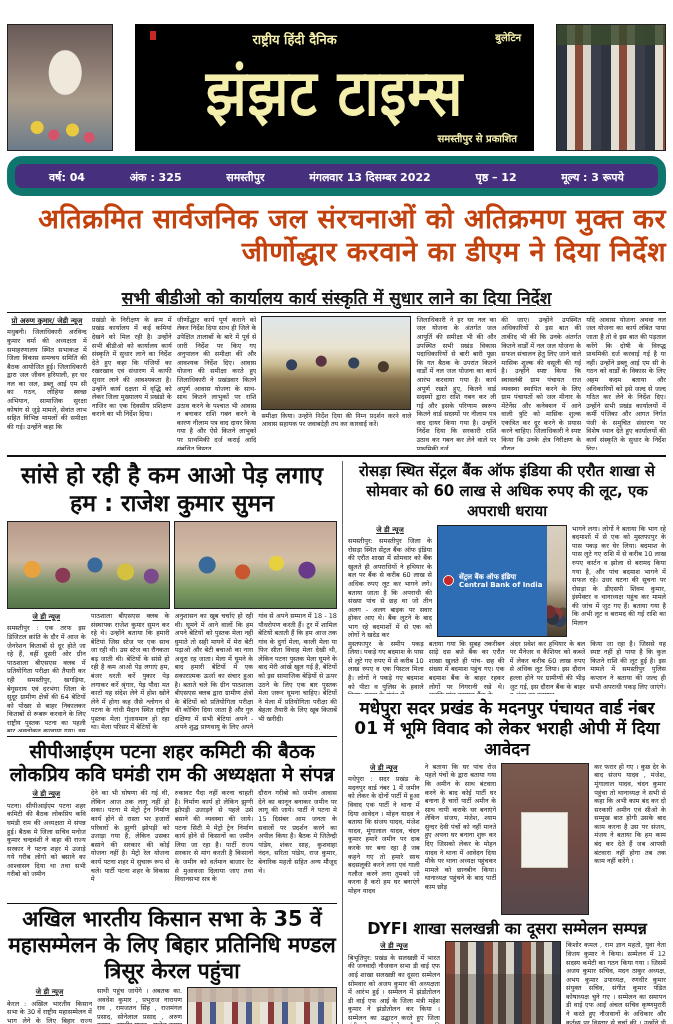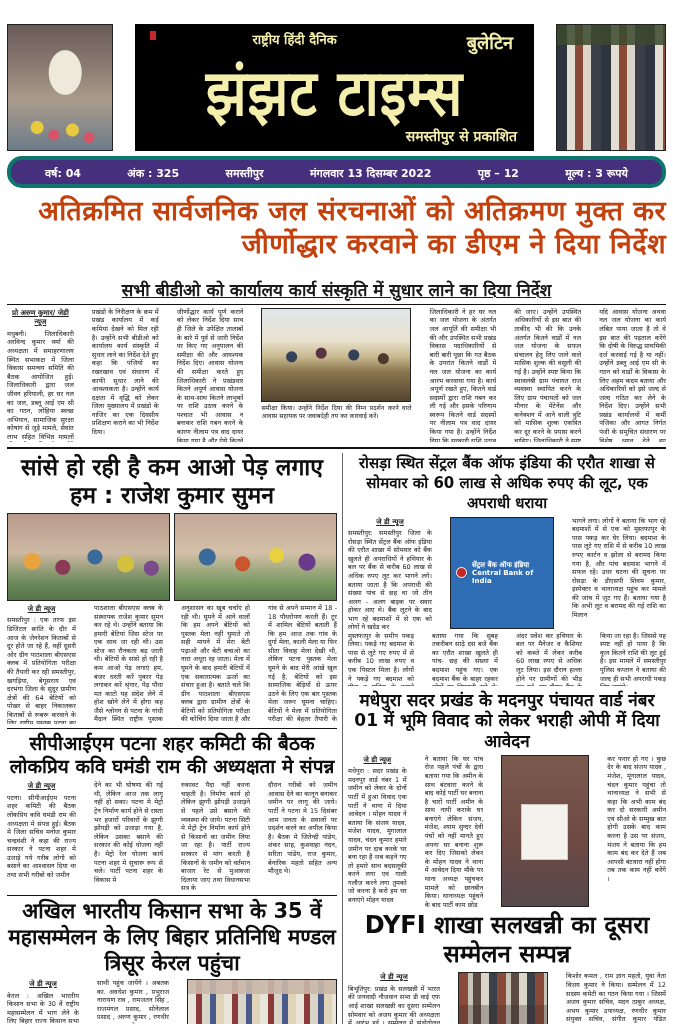--- a/index.html
+++ b/index.html
@@ -6,36 +6,36 @@
   body{width:673px;height:1024px;overflow:hidden;font-family:"DejaVu Sans",sans-serif;color:#1a1a1a;}
   .page{position:relative;width:673px;height:1024px;box-sizing:border-box;padding:0 7px;overflow:hidden;background:#fff;}
 
   
   .header{display:flex;gap:22px;margin-top:24px;height:127px;}
   .photo{border:1px solid #222;box-sizing:border-box;}
   .mh-left{width:106px;height:127px;}
   .mh-right{width:110px;height:127px;}
   .mast{flex:1;position:relative;background:#000;border:1px solid #000;box-sizing:border-box;color:#f5efad;}
   .kicker{position:absolute;top:5px;left:0;right:0;text-align:center;font-size:13px;font-weight:bold;transform:translateX(-40px);}
-  .bulletin{position:absolute;top:5px;right:20px;font-size:18px;font-weight:bold;}
+  .bulletin{position:absolute;top:5px;right:12px;font-size:10px;font-weight:bold;}
   .mast-title{position:absolute;top:22px;left:0;right:0;text-align:center;font-size:54px;font-weight:bold;letter-spacing:1px;transform:scaleY(1.18);transform-origin:top;white-space:nowrap;}
-  .pub{position:absolute;bottom:5px;right:16px;font-size:14px;font-weight:bold;margin-left:40px;}
+  .pub{position:absolute;bottom:5px;right:16px;font-size:10px;font-weight:bold;margin-left:40px;}
   .orn{position:absolute;top:6px;left:14px;width:6px;height:9px;background:#c62828;}
 
   
-  .infobar{margin-top:5px;height:26px;background:#46307e;border:4px solid #0f766e;border-radius:15px;display:flex;align-items:center;justify-content:space-between;padding:12px 34px;color:#fff;font-size:11px;font-weight:bold;box-sizing:border-box;}
+  .infobar{margin-top:5px;height:26px;background:#46307e;border:8px solid #0f766e;border-radius:15px;display:flex;align-items:center;justify-content:space-between;padding:12px 34px;color:#fff;font-size:11px;font-weight:bold;box-sizing:border-box;}
 
   
   .h-lead{margin-top:7px;text-align:right;font-size:27px;line-height:1.22;font-weight:800;color:#c2410c;letter-spacing:.5px;}
   .h-sub{margin-top:17px;text-align:center;font-size:17px;font-weight:bold;text-decoration:underline;}
   .rule{border-top:1.5px solid #111;margin:3px 0 2px;}
   .h2{text-align:center;font-weight:800;color:#0d0d0d;line-height:1.22;}
 
   
-  .cols{display:flex;gap:18px;overflow:hidden;}
+  .cols{display:flex;gap:5px;overflow:hidden;}
   .col{flex:1;font-size:6.5px;line-height:1.32;text-align:justify;color:#222;overflow:hidden;}
   .byline{font-size:7.2px;font-weight:bold;text-decoration:underline;text-align:center;margin-bottom:3px;}
   .caption{font-size:6.3px;line-height:1.3;margin-top:2px;text-align:justify;}
 
   .lead-body{height:134px;margin-top:3px;}
   .lead-photo-wrap{width:150px;flex:0 0 150px;display:flex;flex-direction:column;}
   .lead-photo{height:94px;}
 
   
   .mainrow{display:flex;margin-top:5px;border-top:2px solid #111;padding-top:4px;}
@@ -65,21 +65,21 @@
   .bank-sign .txt{font-size:7px;font-weight:bold;line-height:1.15;}
   .bank-logo{width:9px;height:9px;border-radius:50%;background:#c62828;border:1.5px solid #fff;flex:0 0 9px;}
   .bank-photo{flex:1;}
   .bank-row2{height:54px;margin-top:3px;}
 
   .madh-h{font-size:17px;margin-top:4px;}
   .madh-body{height:152px;margin-top:3px;}
   .madh-photo{flex:0 0 88px;position:relative;}
   .paper{position:absolute;left:22%;top:32%;width:52%;height:36%;background:#f4f2ec;border:1px solid #cfcabb;}
 
-  .dyfi-h{font-size:24px;margin-top:4px;}
+  .dyfi-h{font-size:16px;margin-top:4px;}
   .dyfi-body{height:146px;margin-top:3px;}
   .dyfi-photo-wrap{flex:1;display:flex;flex-direction:column;}
   .dyfi-photo{height:118px;}
   .dyfi-colL{flex:0 0 92px;}
   .dyfi-colR{flex:0 0 100px;}
 
   
   .ph-speaker{background:
     radial-gradient(circle at 28% 82%, #e8c93f 0 6px, rgba(0,0,0,0) 7px),
     radial-gradient(circle at 44% 88%, #d4556a 0 5px, rgba(0,0,0,0) 6px),

